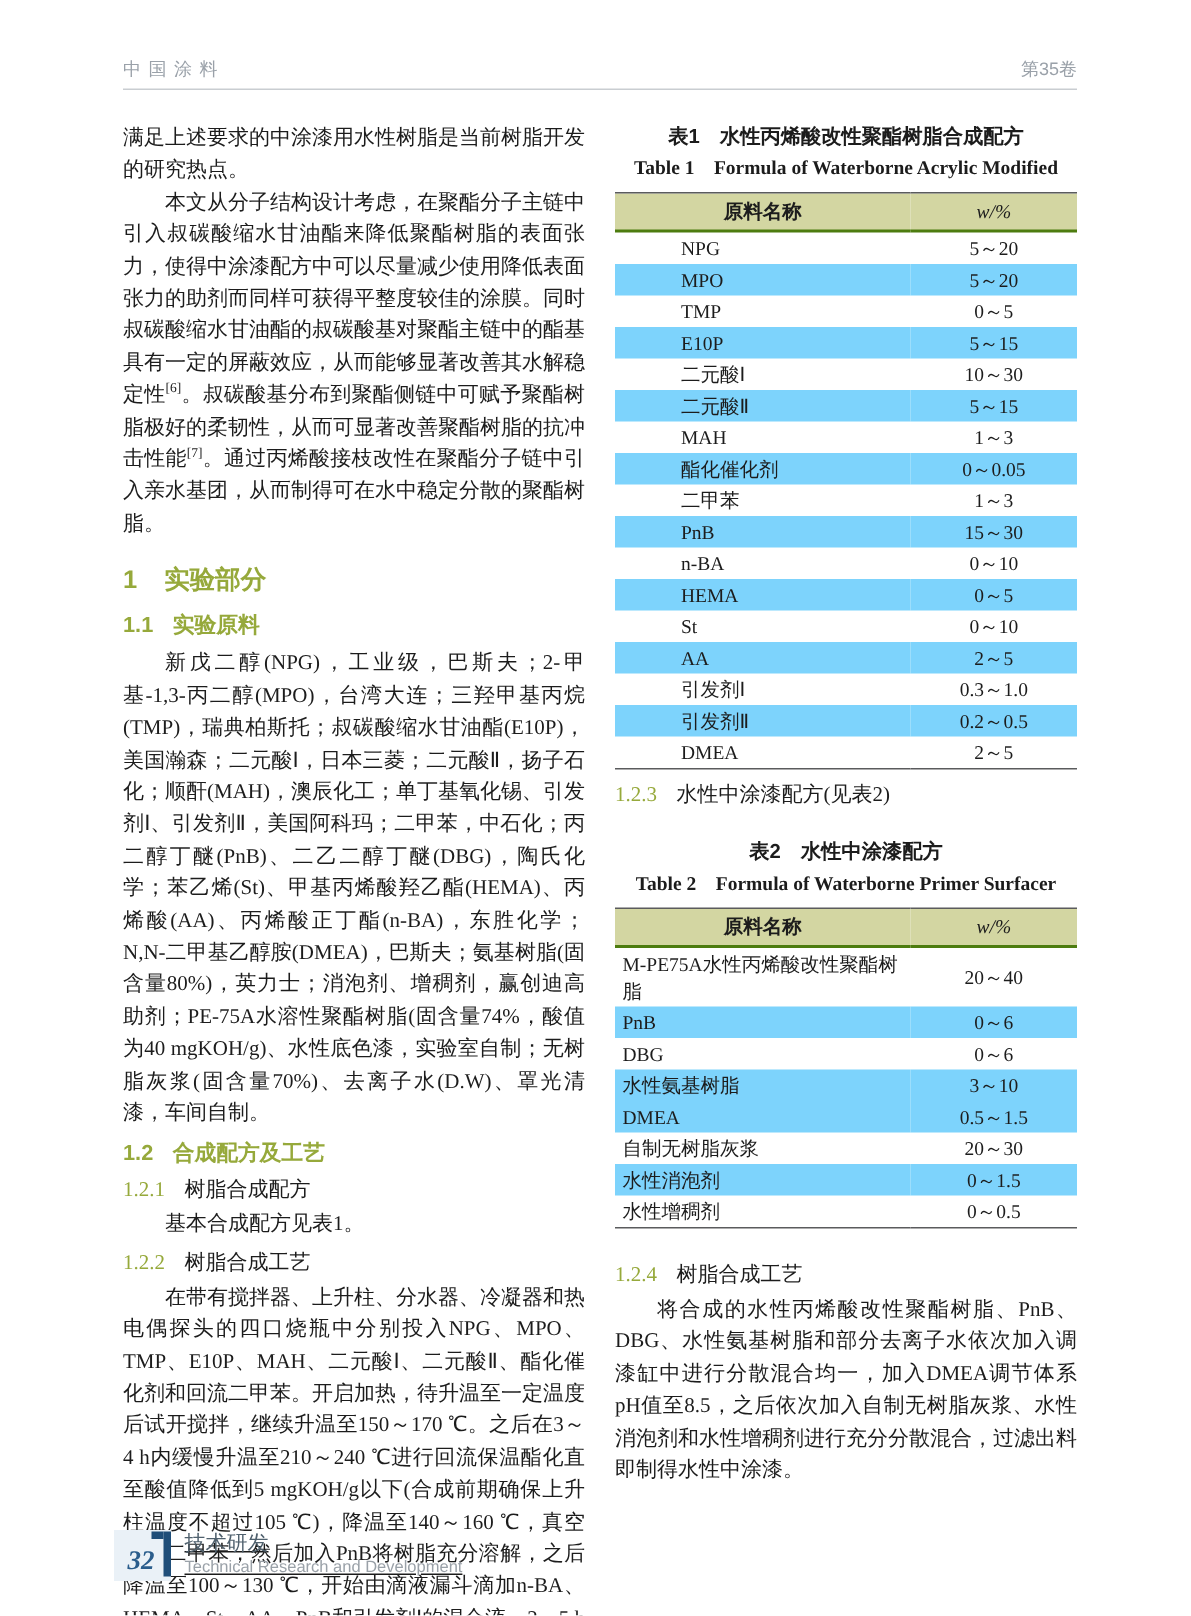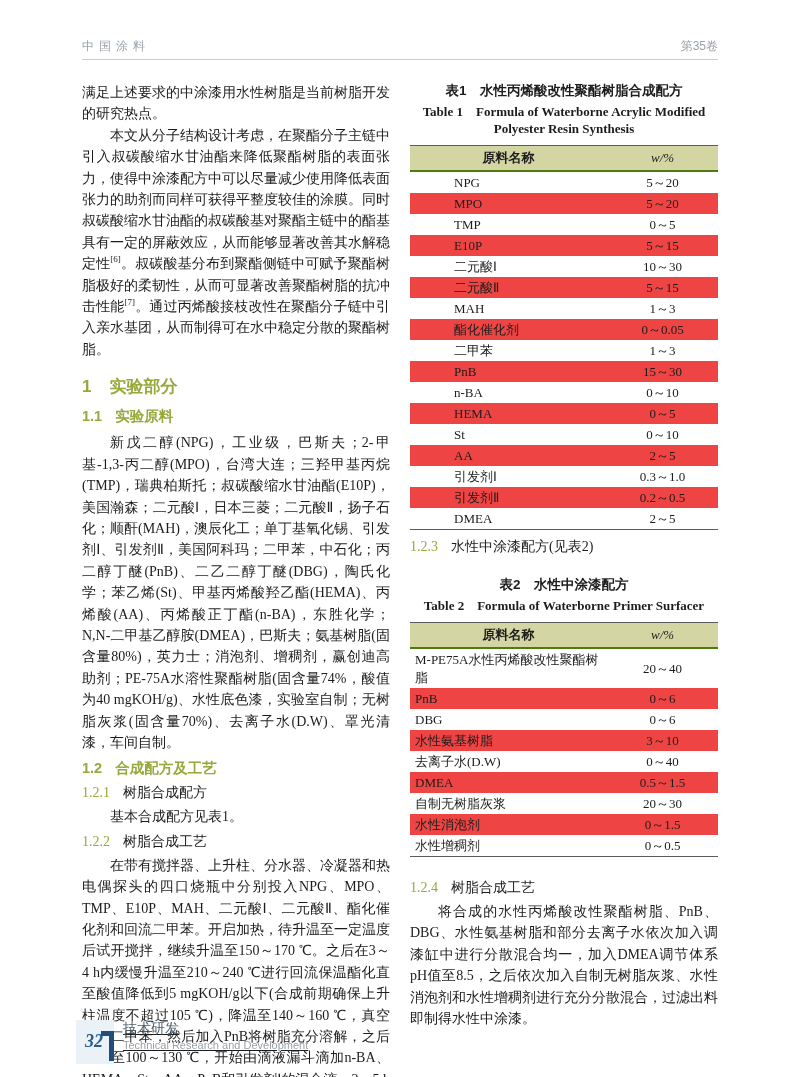--- a/index.html
+++ b/index.html
@@ -38,31 +38,31 @@
   .tbl-cap-en { text-align:center; font-weight:bold; font-size:13px; line-height:17px; }
   table.data-table { width:100%; border-collapse:collapse; font-size:13px;
                      margin-top:8px; border-bottom:1px solid #5a5b5d; }
   table.data-table thead th {
     background:#d3d6a2; border-top:1px solid #5a5b5d; border-bottom:2px solid #4d7c0f;
     font-weight:bold; font-size:13px; padding:3px 0; text-align:center;
   }
   table.data-table th.col-val { font-style:italic; font-weight:normal; }
   table.data-table td { padding:1.5px 0; }
   table.data-table td:last-child { width:36%; text-align:center; }
-  table.data-table tr.alt { background:#ef4444; }
+  table.data-table tr.alt { background:#7dd3fc; }
   table.t1 td:first-child { padding-left:44px; }
   table.t2 td:first-child { padding-left:5px; }
   
   .cont-para { margin-top:14px; }
   .mt8  { margin-top:8px; }
   .mt20 { margin-top:20px; }
   .mt22 { margin-top:22px; }
   
   .footer { position:absolute; left:76px; top:1020px; display:flex; align-items:flex-start; }
-  .badge { display:flex; align-items:flex-start; background:#eaf1f7; padding:11px 0 3px 9px; }
+  .badge { display:flex; align-items:flex-end; background:#eaf1f7; padding:1px 0 3px 9px; }
   .pnum { font-family:"Liberation Serif", serif; font-style:italic; font-weight:bold;
           font-size:18px; color:#2a5d8c; padding-right:6px; }
   .badge-bar { width:5px; height:30px; background:#1f4e79; position:relative; }
   .badge-bar::before { content:""; position:absolute; left:-8px; top:0; width:8px; height:5px; background:#1f4e79; }
   .footer-text { margin-left:9px;text-decoration:underline; }
   .footer-zh { font-family:"Liberation Sans", sans-serif; font-size:14px; color:#50616e; }
   .footer-en { font-family:"Liberation Sans", sans-serif; font-size:11px; color:#9aa1a8; margin-top:1px; }
 </style>
 </head>
 <body>
@@ -98,21 +98,20 @@
 
     <div class="h-l3">
       <span class="num">1.2.2</span><span class="ttl">树脂合成工艺</span>
     </div>
     <p class="para indent">在带有搅拌器、上升柱、分水器、冷凝器和热电偶探头的四口烧瓶中分别投入NPG、MPO、TMP、E10P、MAH、二元酸Ⅰ、二元酸Ⅱ、酯化催化剂和回流二甲苯。开启加热，待升温至一定温度后试开搅拌，继续升温至150～170 ℃。之后在3～4 h内缓慢升温至210～240 ℃进行回流保温酯化直至酸值降低到5 mgKOH/g以下(合成前期确保上升柱温度不超过105 ℃)，降温至140～160 ℃，真空脱出二甲苯，然后加入PnB将树脂充分溶解，之后降温至100～130 ℃，开始由滴液漏斗滴加n-BA、HEMA、St、AA、PnB和引发剂Ⅰ的混合液，2～5 h内滴加完毕，之后升温至125～145 ℃，继续滴加引发剂Ⅱ和PnB的混合液，0.5～2 h内滴完，之后继续保温2 h。降温至80～90 ℃加入DMEA进行充分中和。降温至50～60 ℃，过滤出料即制得固含</p>
   </div>
 
   <div class="col col-right">
     <div class="tbl-cap-zh">表1　水性丙烯酸改性聚酯树脂合成配方</div>
     <div class="tbl-cap-en">Table 1　Formula of Waterborne Acrylic Modified</div>
-    <div class="tbl-cap-en">Polyester Resin Synthesis</div>
     <table class="data-table t1">
       <thead>
         <tr>
           <th class="col-name">原料名称</th>
           <th class="col-val">w/%</th>
         </tr>
       </thead>
       <tbody>
           <tr>
             <td>NPG</td>
@@ -209,24 +208,20 @@
             <td>0～6</td>
           </tr>
           <tr>
             <td>DBG</td>
             <td>0～6</td>
           </tr>
           <tr class="alt">
             <td>水性氨基树脂</td>
             <td>3～10</td>
           </tr>
-          <tr>
-            <td>去离子水(D.W)</td>
-            <td>0～40</td>
-          </tr>
           <tr class="alt">
             <td>DMEA</td>
             <td>0.5～1.5</td>
           </tr>
           <tr>
             <td>自制无树脂灰浆</td>
             <td>20～30</td>
           </tr>
           <tr class="alt">
             <td>水性消泡剂</td>

